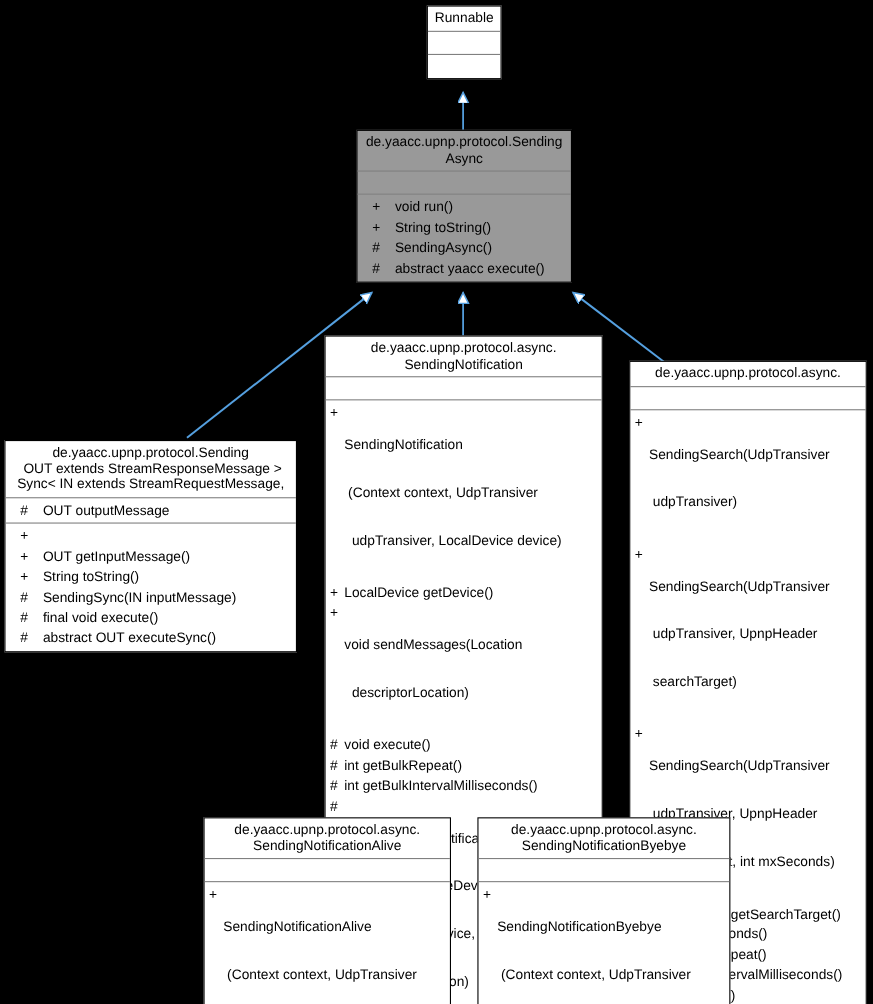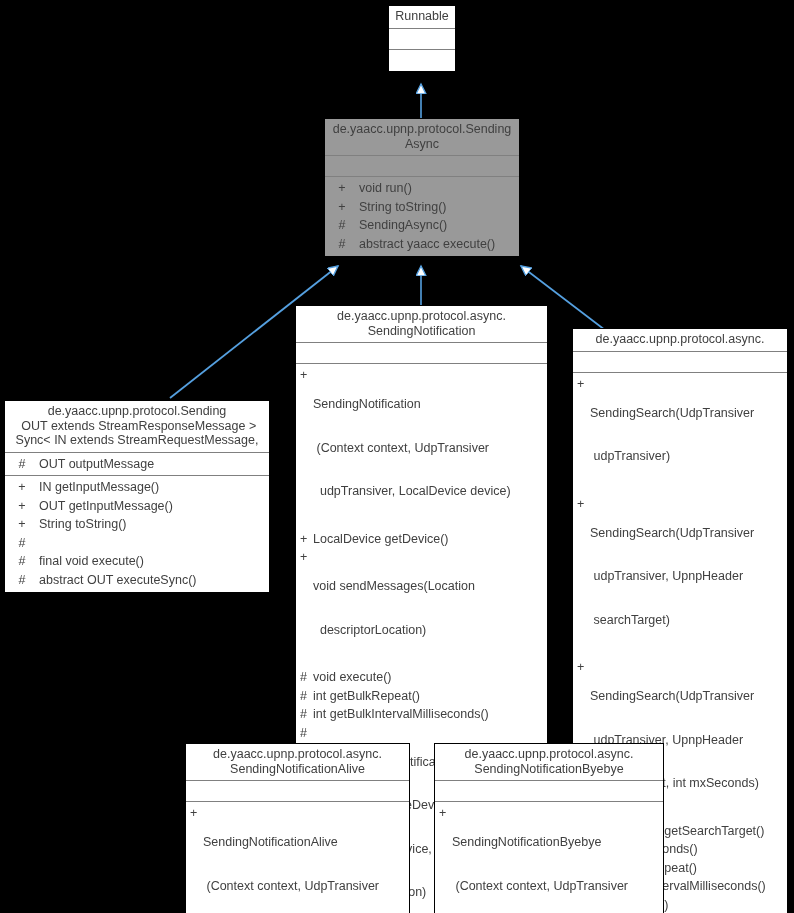--- a/index.html
+++ b/index.html
@@ -24,21 +24,21 @@
     top: 0;
     width: 794px;
     height: 913px;
     pointer-events: none;
   }
   .uml-class {
     position: absolute;
     box-sizing: border-box;
     border: 1px solid #000000;
     background: #ffffff;
-    color: #404040;
+    color: #000000;
     font-size: 12.5px;
     line-height: 14.5px;
     z-index: 2;
   }
   .uml-class.filled {
     background: #999999;
   }
   .compartment {
     box-sizing: border-box;
   }
@@ -162,32 +162,32 @@
     </div>
     <div class="compartment c-attrs">
       <div class="member">
         <span class="vis">#</span>
         <span class="sig"><span class="l">OUT outputMessage</span></span>
       </div>
     </div>
     <div class="compartment c-ops">
       <div class="member">
         <span class="vis">+</span>
-        <span class="sig"><span class="l">IN getInputMessage()</span></span>
       </div>
       <div class="member">
         <span class="vis">+</span>
         <span class="sig"><span class="l">OUT getInputMessage()</span></span>
       </div>
       <div class="member">
         <span class="vis">+</span>
         <span class="sig"><span class="l">String toString()</span></span>
       </div>
       <div class="member">
         <span class="vis">#</span>
+        <span class="sig"><span class="l">SendingSync(IN inputMessage)</span></span>
       </div>
       <div class="member">
         <span class="vis">#</span>
         <span class="sig"><span class="l">final void execute()</span></span>
       </div>
       <div class="member">
         <span class="vis">#</span>
         <span class="sig"><span class="l">abstract OUT executeSync()</span></span>
       </div>
     </div>

